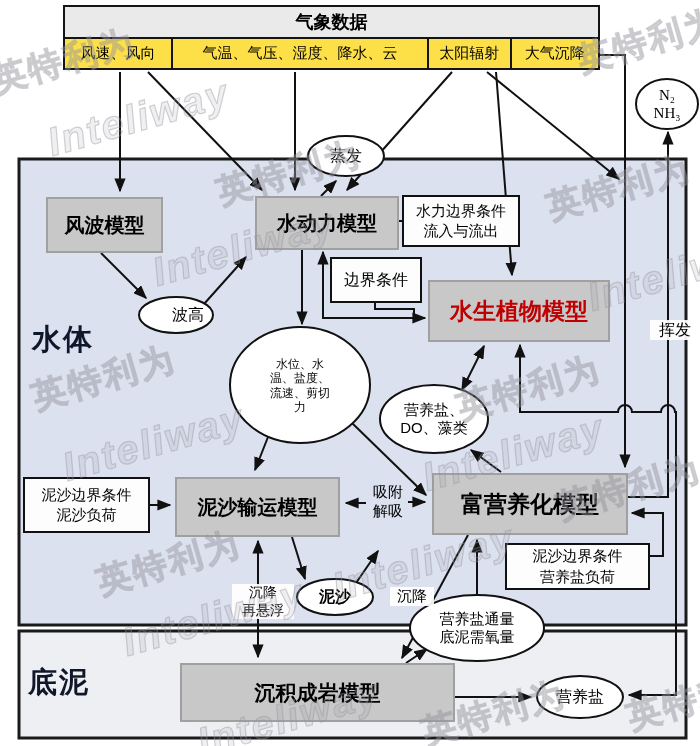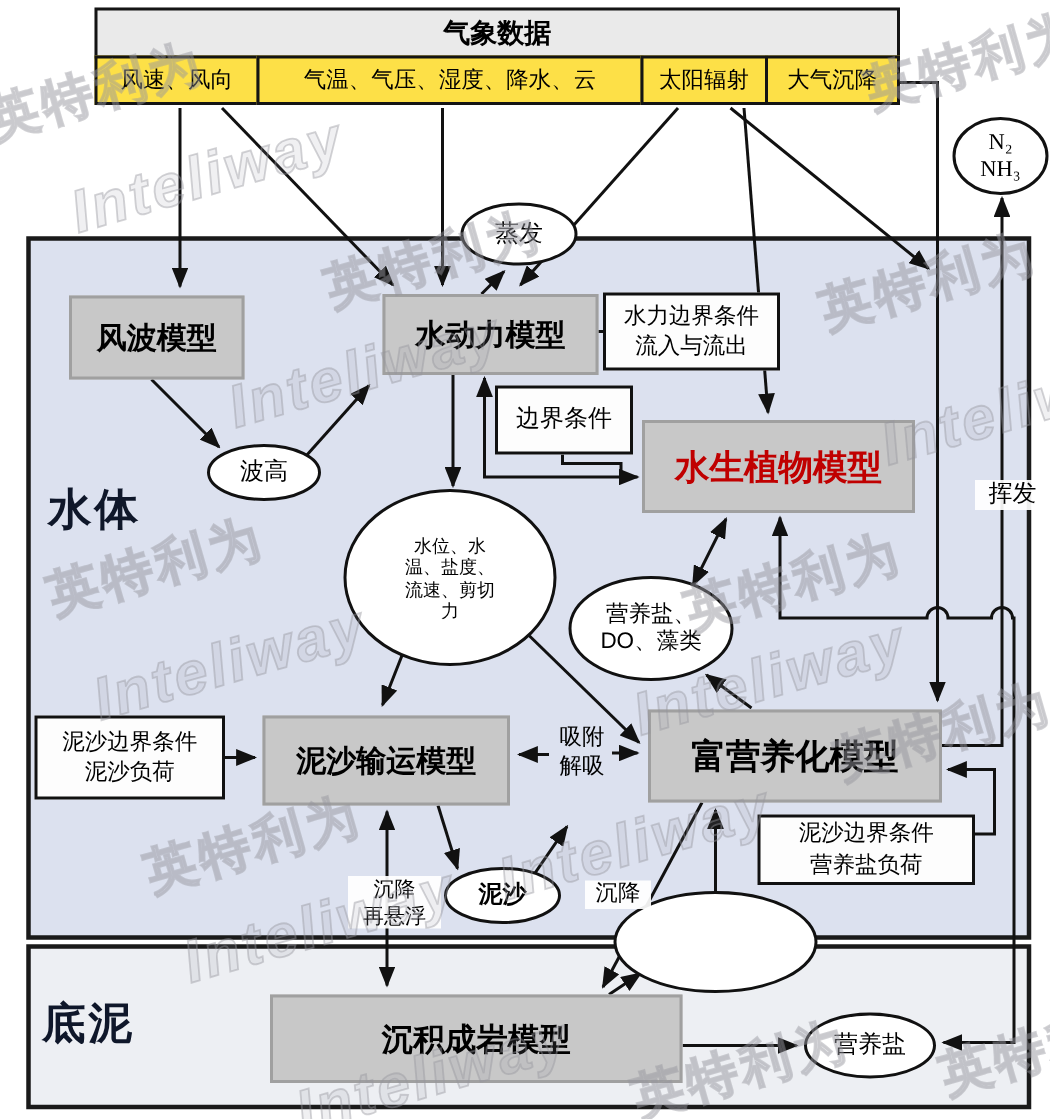--- a/index.html
+++ b/index.html
@@ -127,32 +127,36 @@
   <div class="wbox" style="left:505px;top:543px;width:145px;height:47px">
     <span>泥沙边界条件</span>
     <span>营养盐负荷</span>
   </div>
 
   <div class="etxt" style="left:346px;top:156px;font-size:16px">蒸发</div>
   <div class="etxt serif" style="left:667px;top:104px;font-size:15px">
     <div>N₂</div>
     <div>NH₃</div>
   </div>
-  <div class="etxt" style="left:176px;top:315px;font-size:16px">波高</div>
+  <div class="etxt" style="left:188px;top:315px;font-size:16px">波高</div>
   <div class="etxt" style="left:300px;top:386px;font-size:12px">
     <div>水位、水</div>
     <div>温、盐度、</div>
     <div>流速、剪切</div>
     <div>力</div>
   </div>
   <div class="etxt" style="left:434px;top:419px;font-size:15px">
     <div>营养盐、</div>
     <div>DO、藻类</div>
   </div>
   <div class="etxt" style="left:335px;top:597px;font-size:16px;font-weight:bold">泥沙</div>
+  <div class="etxt" style="left:477px;top:628px;font-size:15px">
+    <div>营养盐通量</div>
+    <div>底泥需氧量</div>
+  </div>
   <div class="etxt" style="left:580px;top:697px;font-size:16px">营养盐</div>
 
   <div class="flab" style="left:650px;top:320px;width:46px;font-size:16px">挥发</div>
   <div class="flab" style="left:364px;top:483px;width:44px;background:transparent">
     <div>吸附</div>
     <div>解吸</div>
   </div>
   <div class="flab" style="left:232px;top:584px;width:58px;font-size:14px">
     <div>沉降</div>
     <div>再悬浮</div>

